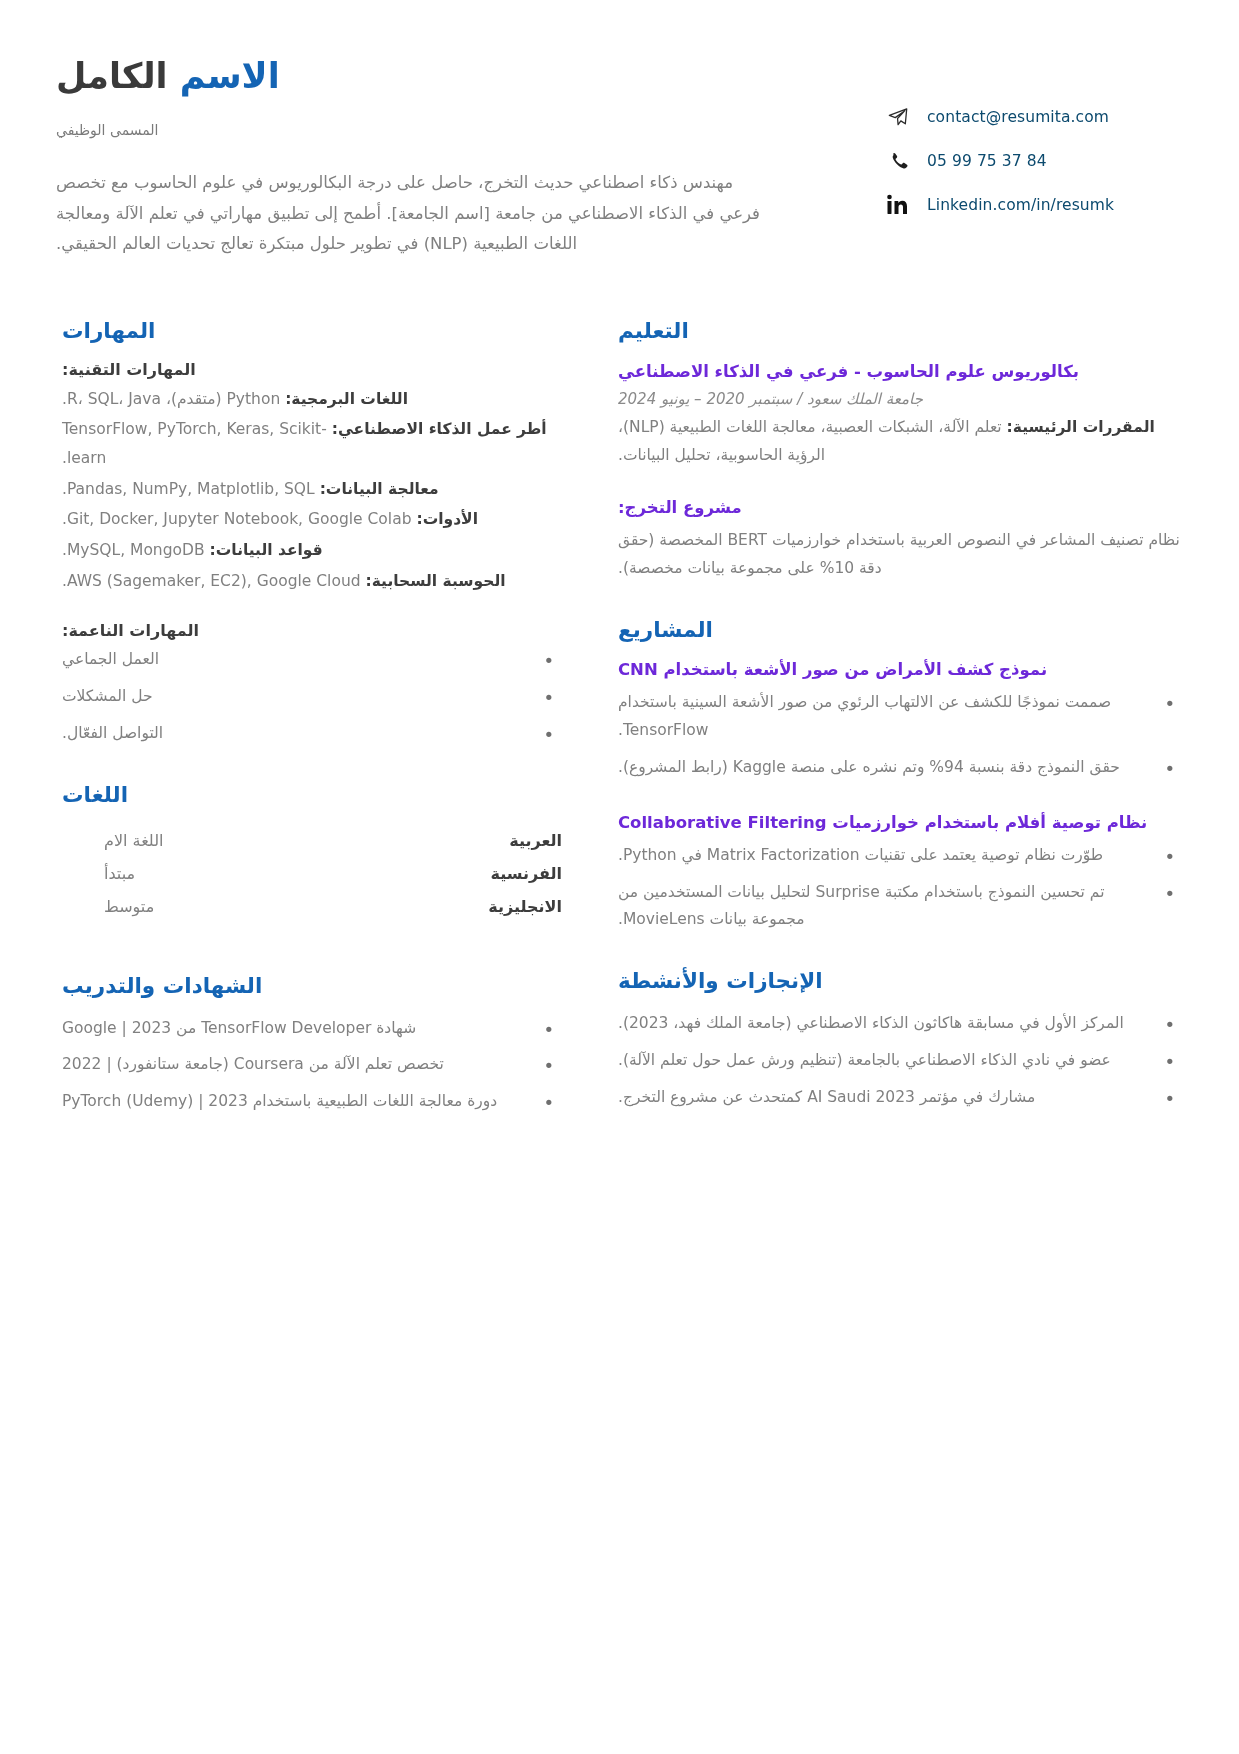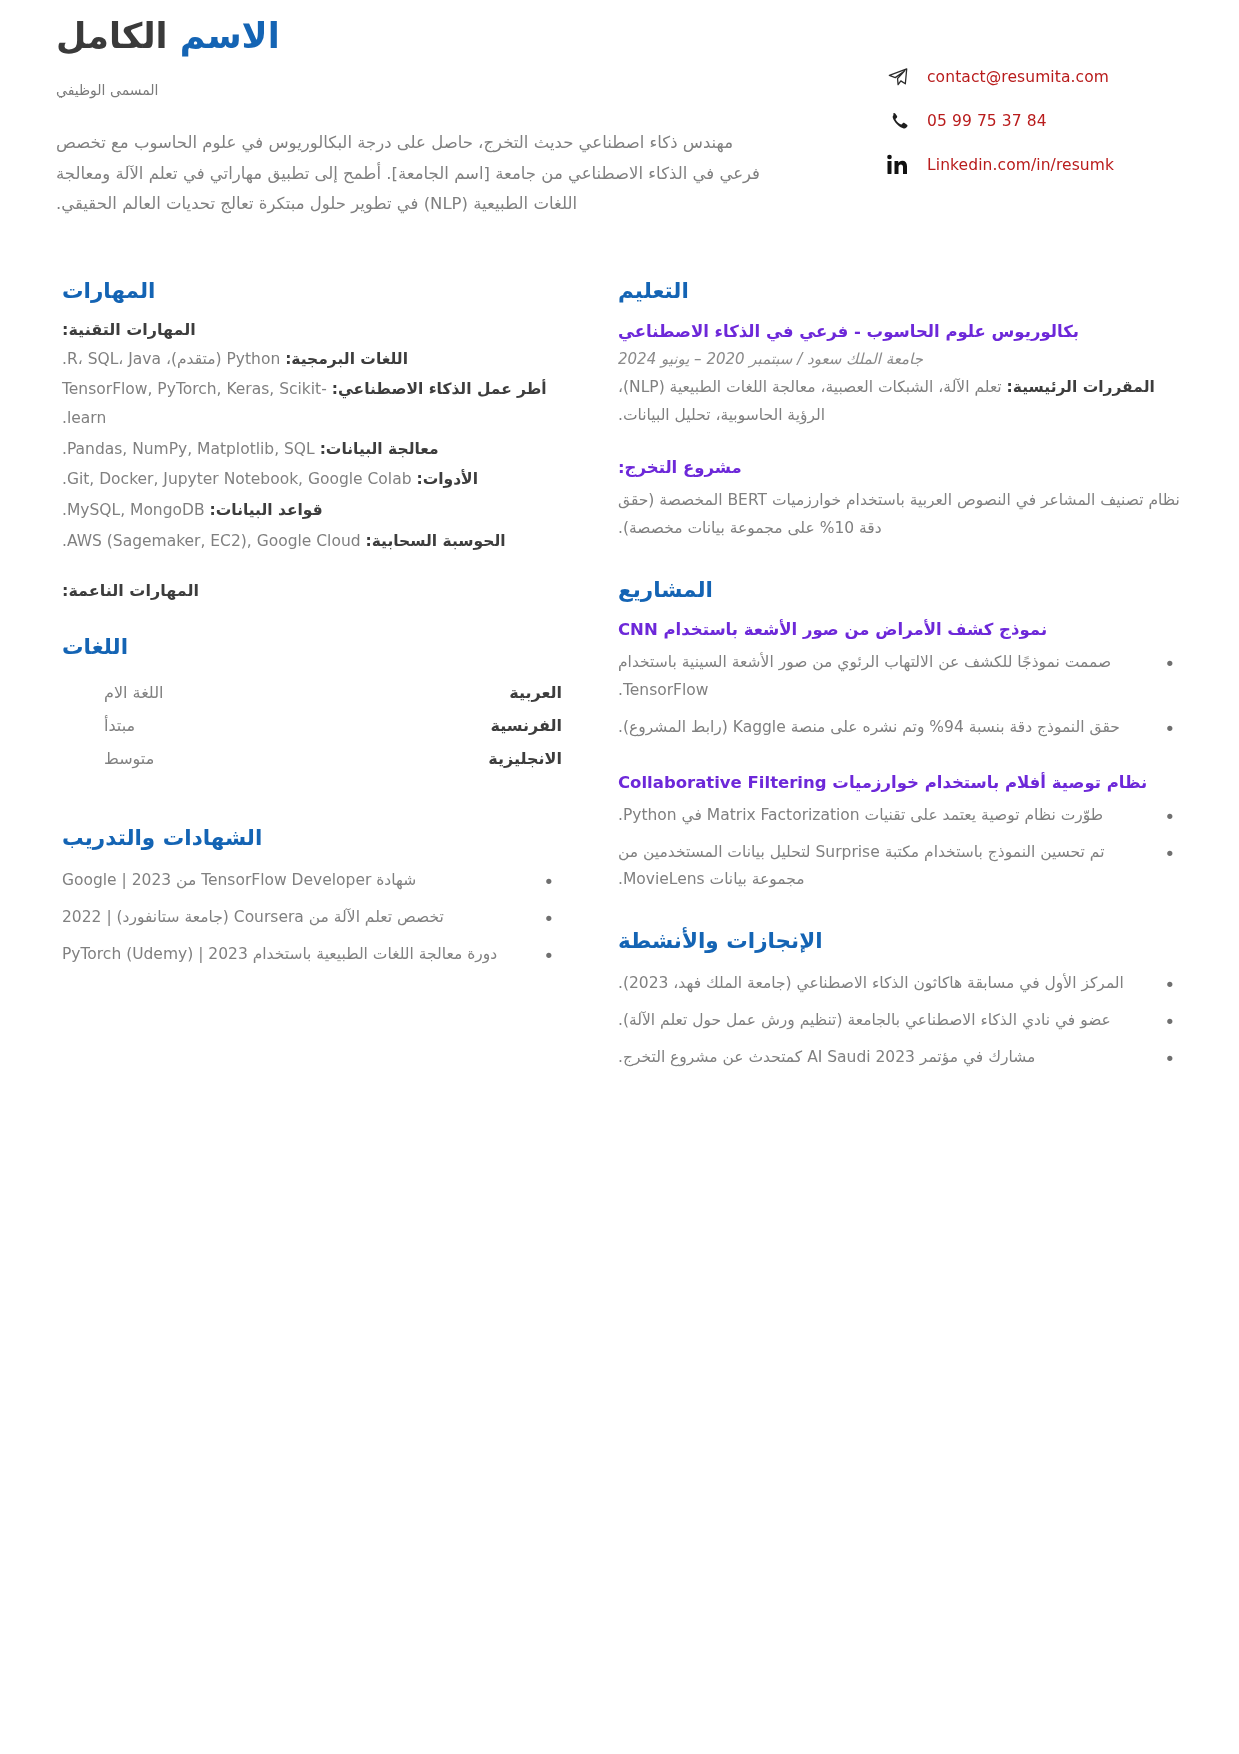--- a/index.html
+++ b/index.html
@@ -12,21 +12,21 @@
     width: 1239px;
     height: 1754px;
     position: relative;
     color: #6b6b6b;
     -webkit-font-smoothing: antialiased;
   }
   .page {
     width: 1239px;
     height: 1754px;
     box-sizing: border-box;
-    padding: 16px 56px 30px 56px;
+    padding: 56px 56px 30px 56px;
     position: relative;
   }
 
   
   .header {
     display: flex;
     flex-direction: row-reverse;
     align-items: flex-start;
     justify-content: space-between;
     margin-bottom: 10px;
@@ -81,21 +81,21 @@
   .contact-icon {
     width: 30px;
     min-width: 30px;
     display: flex;
     align-items: center;
     justify-content: center;
     color: #2b2b2b;
   }
   .contact-text {
     font-size: 15.5px;
-    color: #b91c1c;
+    color: #0c4a6e;
     letter-spacing: .1px;
     white-space: nowrap;
   }
 
   
   .columns {
     display: flex;
     flex-direction: row;
     gap: 56px;
     margin-top: 58px;
@@ -315,20 +315,25 @@
         <div class="skills-sub">المهارات التقنية:</div>
 
         <div class="skill-row"><span class="lbl">اللغات البرمجية:</span><span> Python (متقدم)، R، SQL، Java.</span></div>
         <div class="skill-row"><span class="lbl">أطر عمل الذكاء الاصطناعي:</span><span> TensorFlow, PyTorch, Keras, Scikit-learn.</span></div>
         <div class="skill-row"><span class="lbl">معالجة البيانات:</span><span> Pandas, NumPy, Matplotlib, SQL.</span></div>
         <div class="skill-row"><span class="lbl">الأدوات:</span><span> Git, Docker, Jupyter Notebook, Google Colab.</span></div>
         <div class="skill-row"><span class="lbl">قواعد البيانات:</span><span> MySQL, MongoDB.</span></div>
         <div class="skill-row"><span class="lbl">الحوسبة السحابية:</span><span> AWS (Sagemaker, EC2), Google Cloud.</span></div>
 
         <div class="skills-sub soft-head">المهارات الناعمة:</div>
+        <ul class="bullets">
+          <li>العمل الجماعي</li>
+          <li>حل المشكلات</li>
+          <li>التواصل الفعّال.</li>
+        </ul>
       </div>
 
       <div class="section" style="margin-top:24px;">
         <h2 class="section-title">اللغات</h2>
         <table class="lang-table">
           <tbody>
             <tr>
               <td class="lang-name">العربية</td>
               <td class="lang-level">اللغة الام</td>
             </tr>

